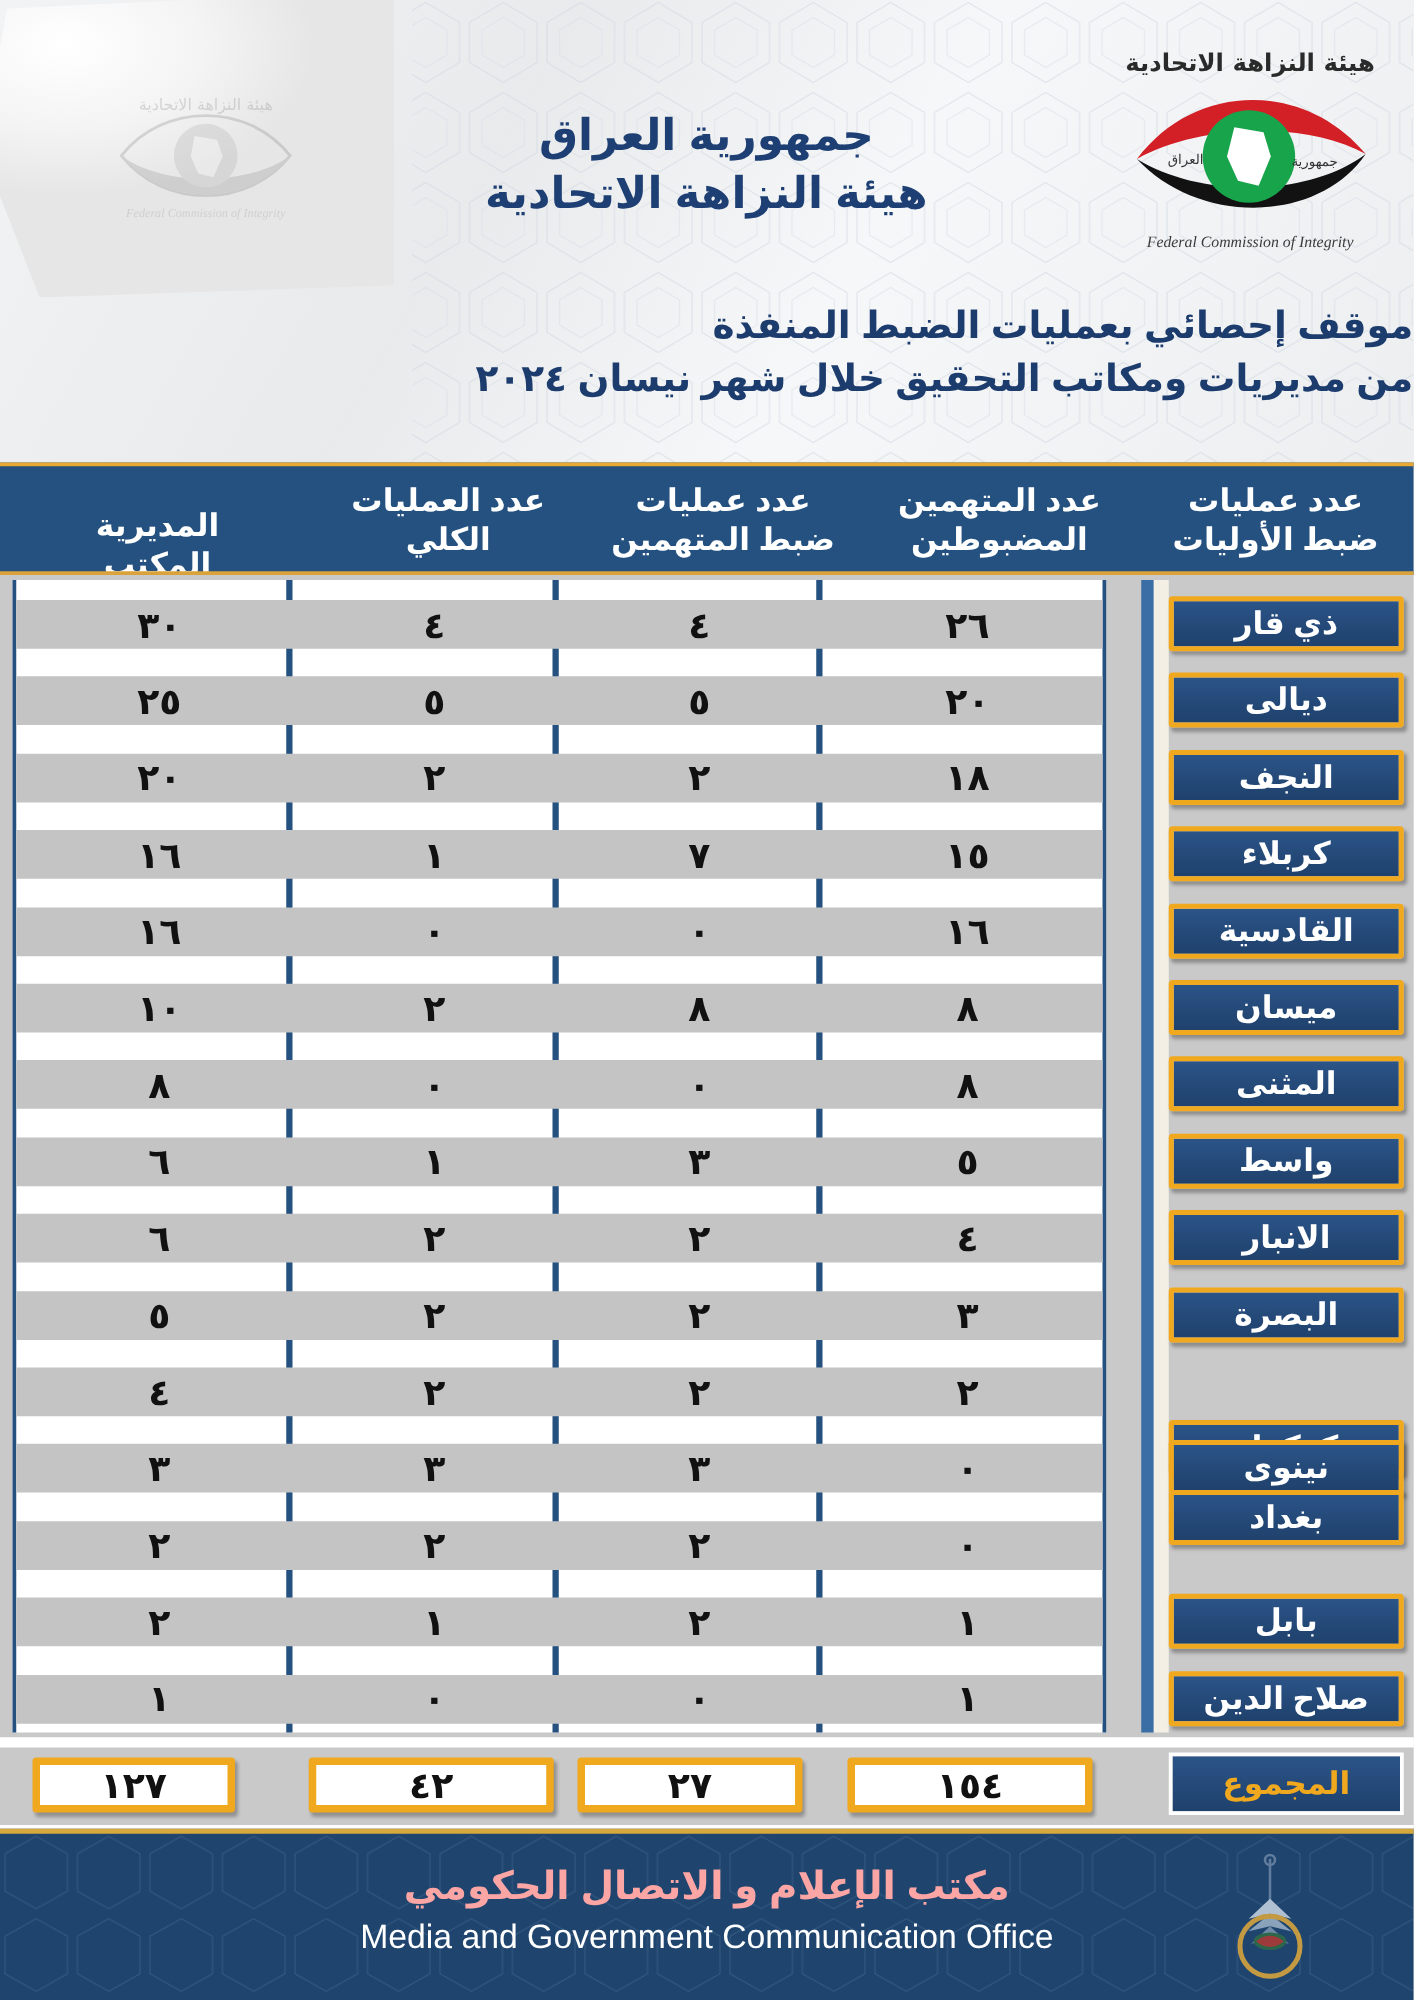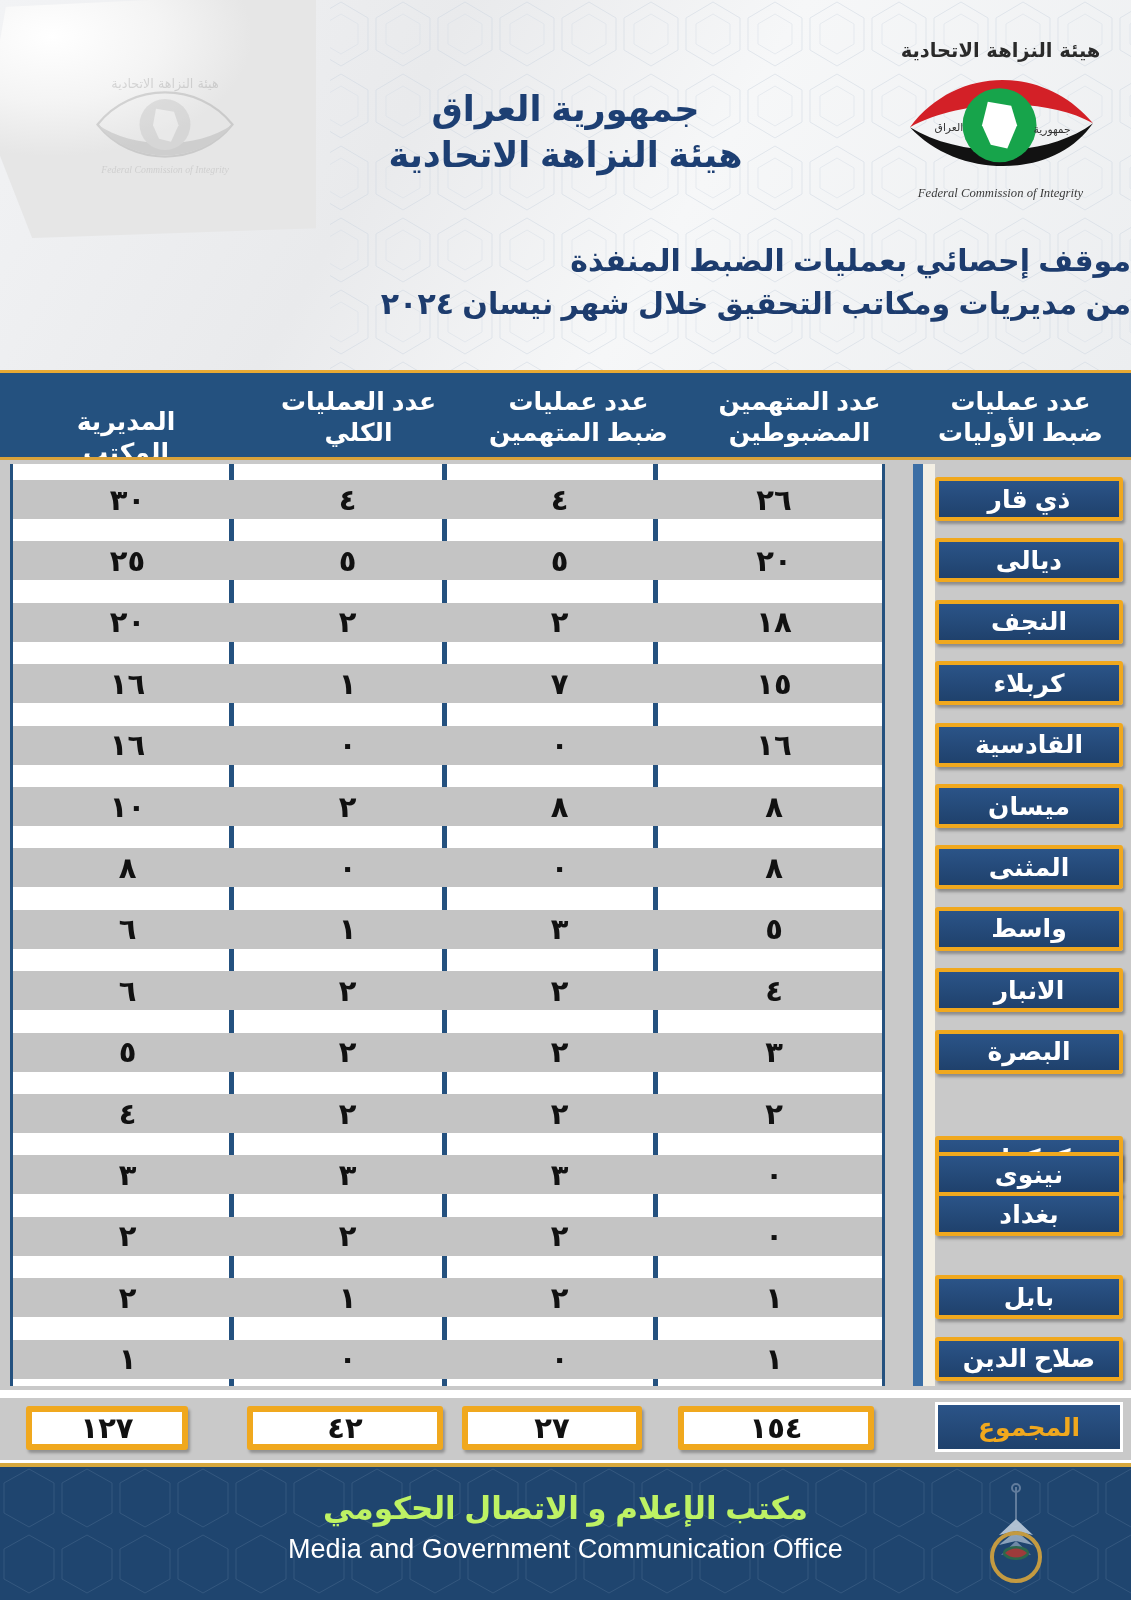--- a/index.html
+++ b/index.html
@@ -156,21 +156,21 @@
     border-top:4px solid #d7a83d;
     overflow:hidden;
   }
   .footer-pattern {
     position:absolute; inset:0; opacity:.16;
   }
   .footer-text {
     position:absolute; left:0; right:0; top:24px; text-align:center;
   }
   .footer-ar {
-    font-size:31px; font-weight:bold; color:#bef264; line-height:1.18;
+    font-size:31px; font-weight:bold; color:#fca5a5; line-height:1.18;
     letter-spacing:1px;
   }
   .footer-en {
     font-size:27px; color:#ffffff; line-height:1.3; margin-top:4px;
     direction:ltr;
   }
   .footer-emblem {
     position:absolute; right:80px; top:16px; width:70px; height:104px; opacity:.85;
   }
   .spacer-strip {

